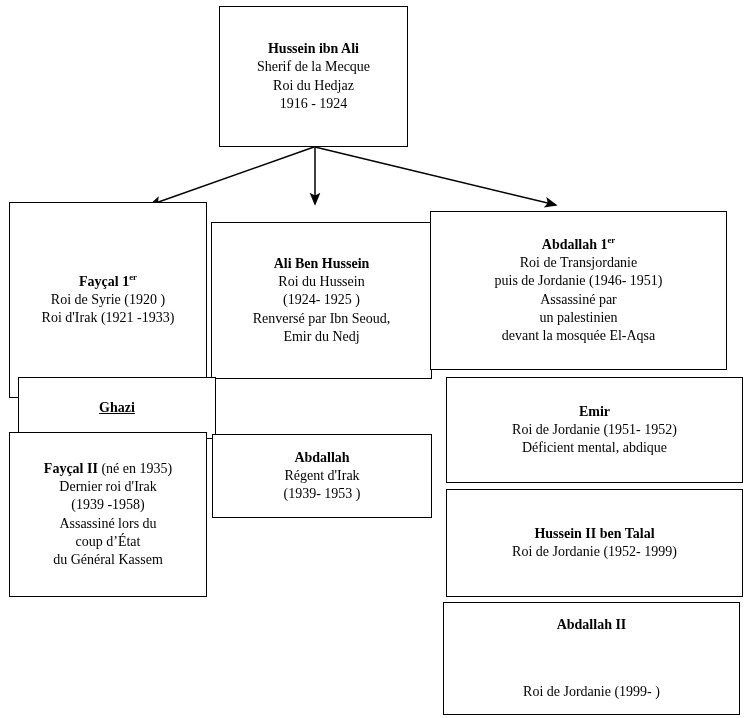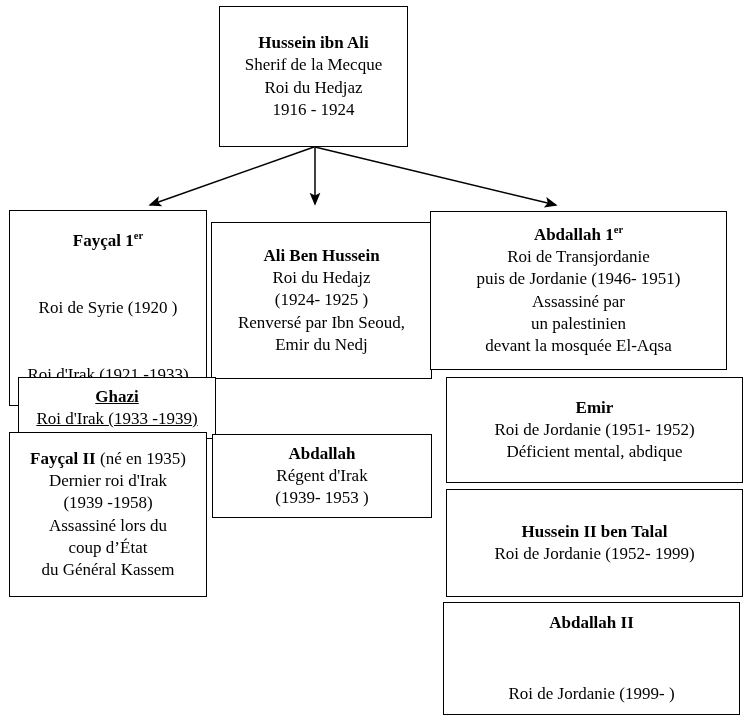--- a/index.html
+++ b/index.html
@@ -23,21 +23,21 @@
     position: absolute;
     box-sizing: border-box;
     border: 1.6px solid #000000;
     background: #ffffff;
     display: flex;
     flex-direction: column;
     align-items: center;
     justify-content: center;
     text-align: center;
     line-height: 1.30;
-    font-size: 17px;
+    font-size: 14px;
     padding: 2px 4px;
   }
   .node .ln {
     display: block;
     white-space: nowrap;
   }
   .node .nm {
     font-weight: bold;
   }
   .node sup {
@@ -50,21 +50,21 @@
     position: absolute;
     left: 0;
     top: 0;
     width: 751px;
     height: 718px;
     pointer-events: none;
   }
 
   
   #n-root       { left:219px; top:6px;   width:189px; height:141px; }
-  #n-faycal1    { left:9px;   top:210px; width:198px; height:196px;gap:45px; }
+  #n-faycal1    { left:9px;   top:202px; width:198px; height:196px; }
   #n-ali        { left:211px; top:222px; width:221px; height:157px; }
   #n-abdallah1  { left:430px; top:211px; width:297px; height:159px; }
   #n-ghazi      { left:18px;   top:377px; width:198px; height:62px;text-decoration:underline;  }
   #n-faycal2    { left:9px;   top:432px; width:198px; height:165px; }
   #n-regent     { left:212px; top:434px; width:220px; height:84px;  }
   #n-talal      { left:446px; top:377px; width:297px; height:106px; }
   #n-hussein2   { left:446px; top:489px; width:297px; height:108px; }
   #n-abdallah2  { left:443px; top:602px; width:297px; height:113px;gap:48px; }
 </style>
 </head>
@@ -97,38 +97,37 @@
   </div>
 
   <div class="node" id="n-faycal1">
     <span class="ln nm"><span>Fayçal 1</span><sup>er</sup></span>
     <span class="ln">Roi de Syrie  (1920 )</span>
     <span class="ln">Roi d'Irak (1921 -1933)</span>
   </div>
 
   <div class="node" id="n-ali">
     <span class="ln nm">Ali Ben Hussein</span>
-    <span class="ln">Roi du Hedajz</span>
+    <span class="ln">Roi du Hussein</span>
     <span class="ln">(1924- 1925 )</span>
     <span class="ln">Renversé par Ibn Seoud,</span>
     <span class="ln">Emir du Nedj</span>
   </div>
 
   <div class="node" id="n-abdallah1">
     <span class="ln nm"><span>Abdallah 1</span><sup>er</sup></span>
     <span class="ln">Roi de Transjordanie</span>
     <span class="ln">puis de Jordanie  (1946- 1951)</span>
     <span class="ln">Assassiné par</span>
     <span class="ln">un palestinien</span>
     <span class="ln">devant la mosquée El-Aqsa</span>
   </div>
 
   <div class="node" id="n-ghazi">
     <span class="ln nm">Ghazi</span>
-    <span class="ln">Roi d'Irak (1933 -1939)</span>
   </div>
 
   <div class="node" id="n-faycal2">
     <span class="ln"><span class="nm">Fayçal II</span><span> (né en 1935)</span></span>
     <span class="ln">Dernier roi d'Irak</span>
     <span class="ln">(1939 -1958)</span>
     <span class="ln">Assassiné lors du</span>
     <span class="ln">coup d’État</span>
     <span class="ln">du Général Kassem</span>
   </div>

